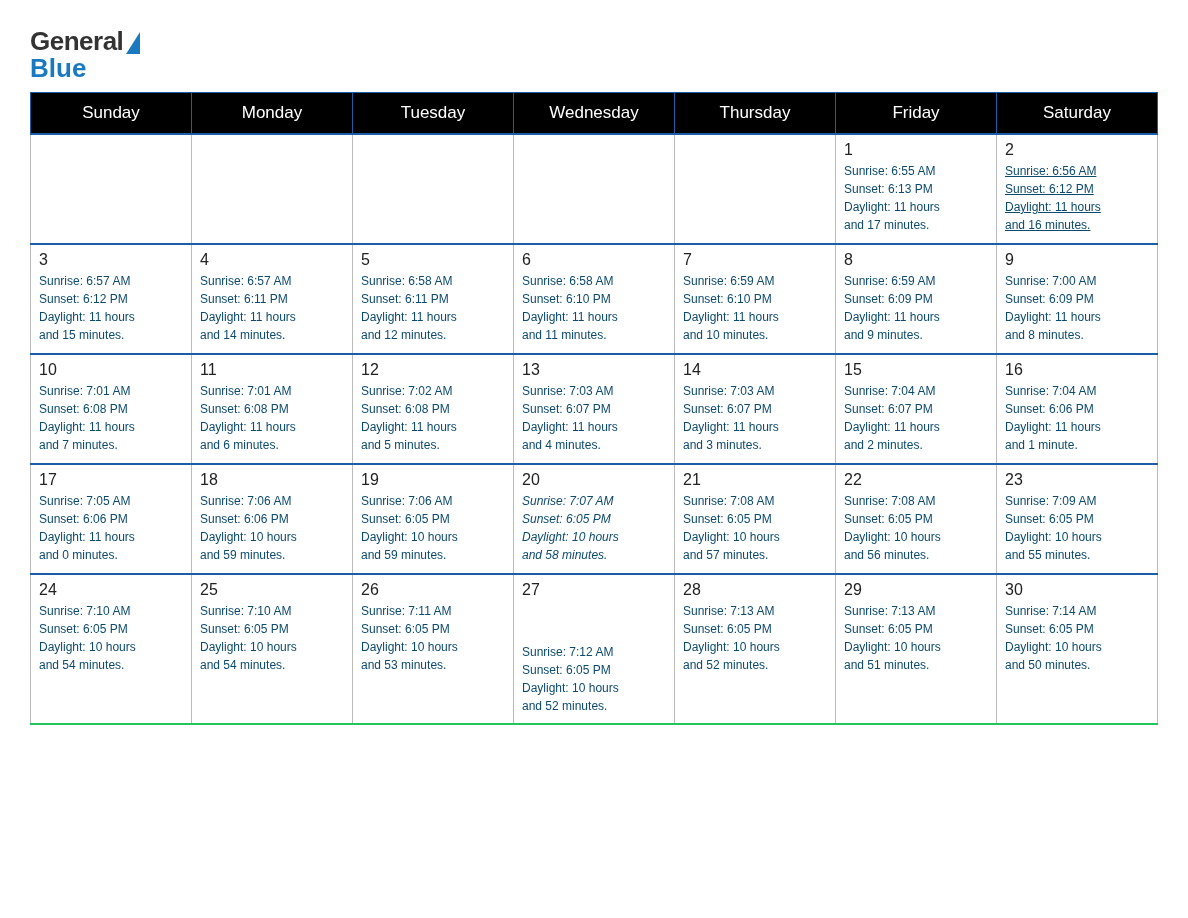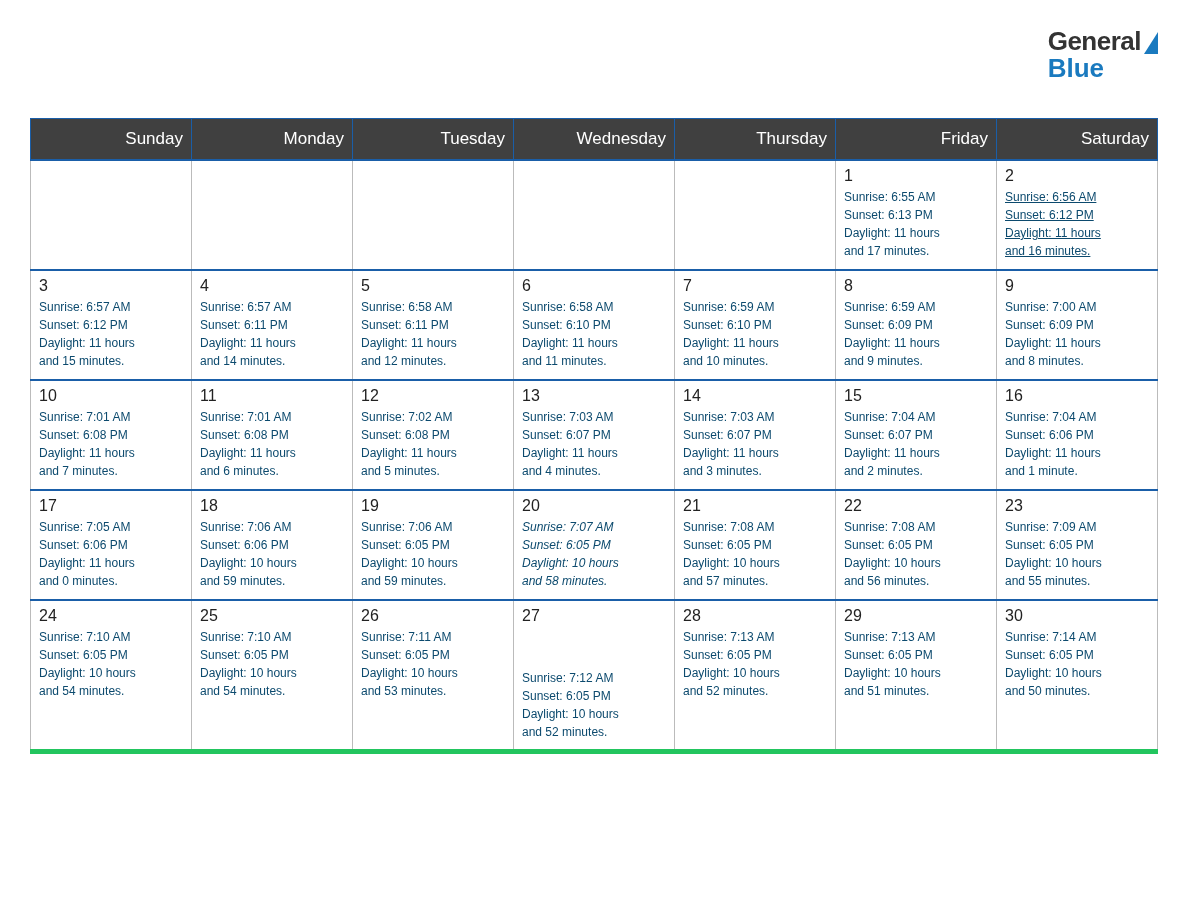--- a/index.html
+++ b/index.html
@@ -6,23 +6,23 @@
     body {
       font-family: Arial, Helvetica, sans-serif;
       background: #fff;
       color: #222;
       padding: 20px 30px;
       width: 1188px;
       min-height: 918px;
     }
     .header-area {
       display: flex;
-      justify-content: flex-end;
+      justify-content: flex-start;
       align-items: flex-start;
-      margin-bottom: 34px;
+      margin-bottom: 8px;
     }
     .logo {
       display: flex;
       flex-direction: column;
       align-items: flex-start;
       padding-top: 6px;
     }
     .logo-top {
       display: flex;
       align-items: center;
@@ -61,42 +61,42 @@
       font-size: 22px;
       color: #444;
       margin-top: 4px;
     }
     .calendar-table {
       width: 100%;
       border-collapse: collapse;
       table-layout: fixed;
     }
     .calendar-table th {
-      background: #404040;
+      background: #000000;
       color: #fff;
       font-size: 17px;
       font-weight: normal;
       padding: 10px 8px;
-      text-align: right;
+      text-align: center;
       border: 1px solid #1a5ea8;
     }
     .calendar-table td {
       vertical-align: top;
       padding: 6px 8px 8px 8px;
       border: 1px solid #bbb;
       height: 110px;
       font-size: 13px;
       color: #333;
       background: #fff;
     }
     .calendar-table tr:first-child td {
       border-top: 2px solid #1a5ea8;
     }
     .calendar-table tr td {
-      border-bottom: 5px solid #22c55e;
+      border-bottom: 2px solid #22c55e;
     }
     .calendar-table tbody tr:not(:last-child) td {
       border-bottom: 2px solid #1a5ea8;
     }
     .day-number {
       font-size: 16px;
       font-weight: normal;
       color: #222;
       display: block;
       margin-bottom: 3px;

